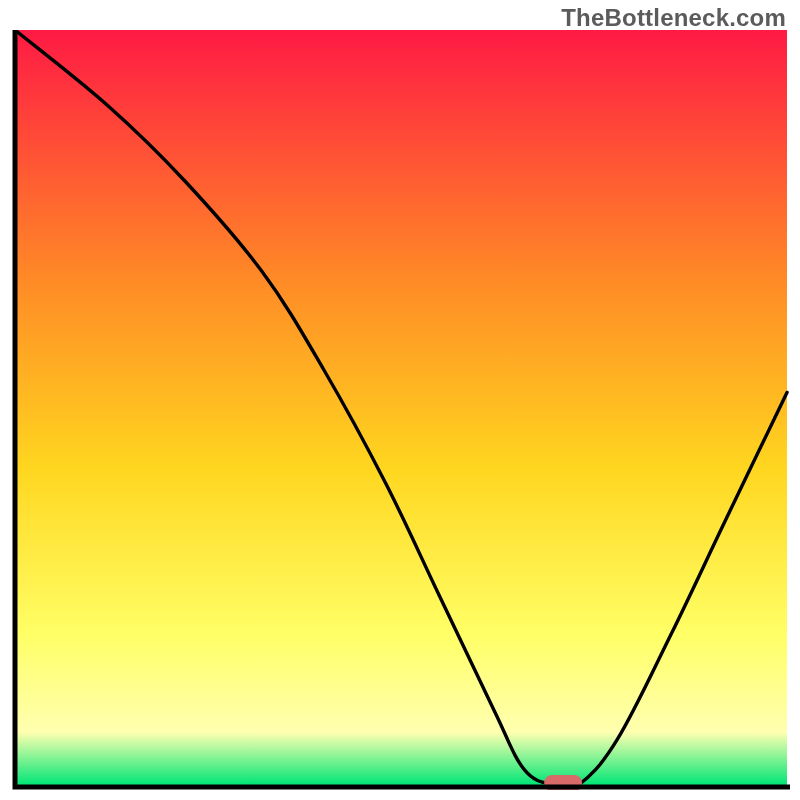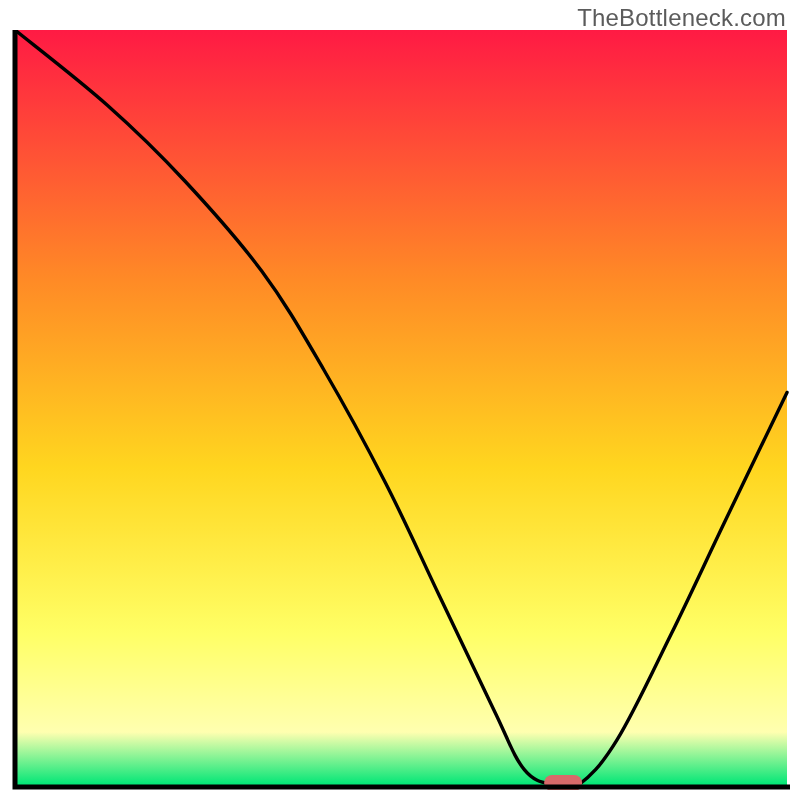--- a/index.html
+++ b/index.html
@@ -15,21 +15,21 @@
     position: relative;
     width: 800px;
     height: 800px;
   }
   .watermark {
     position: absolute;
     top: 4px;
     right: 14px;
     color: #5b5b5b;
     font-size: 24px;
-    font-weight: 400;
+    font-weight: 700;
     letter-spacing: 0.2px;
     user-select: none;
   }
   .plot {
     position: absolute;
     left: 12px;
     top: 30px;
     width: 778px;
     height: 760px;
   }

